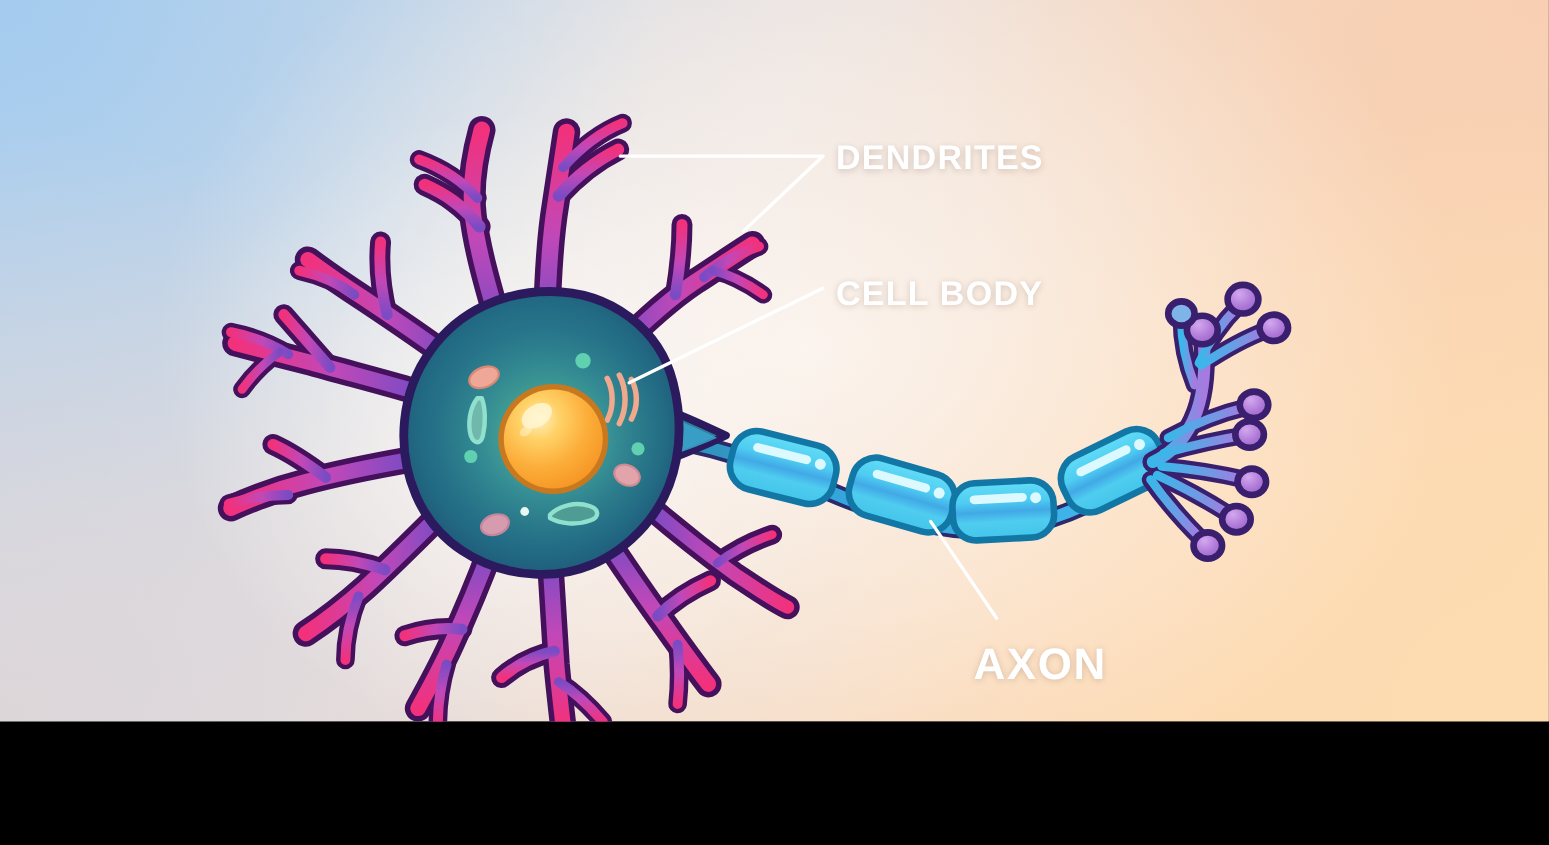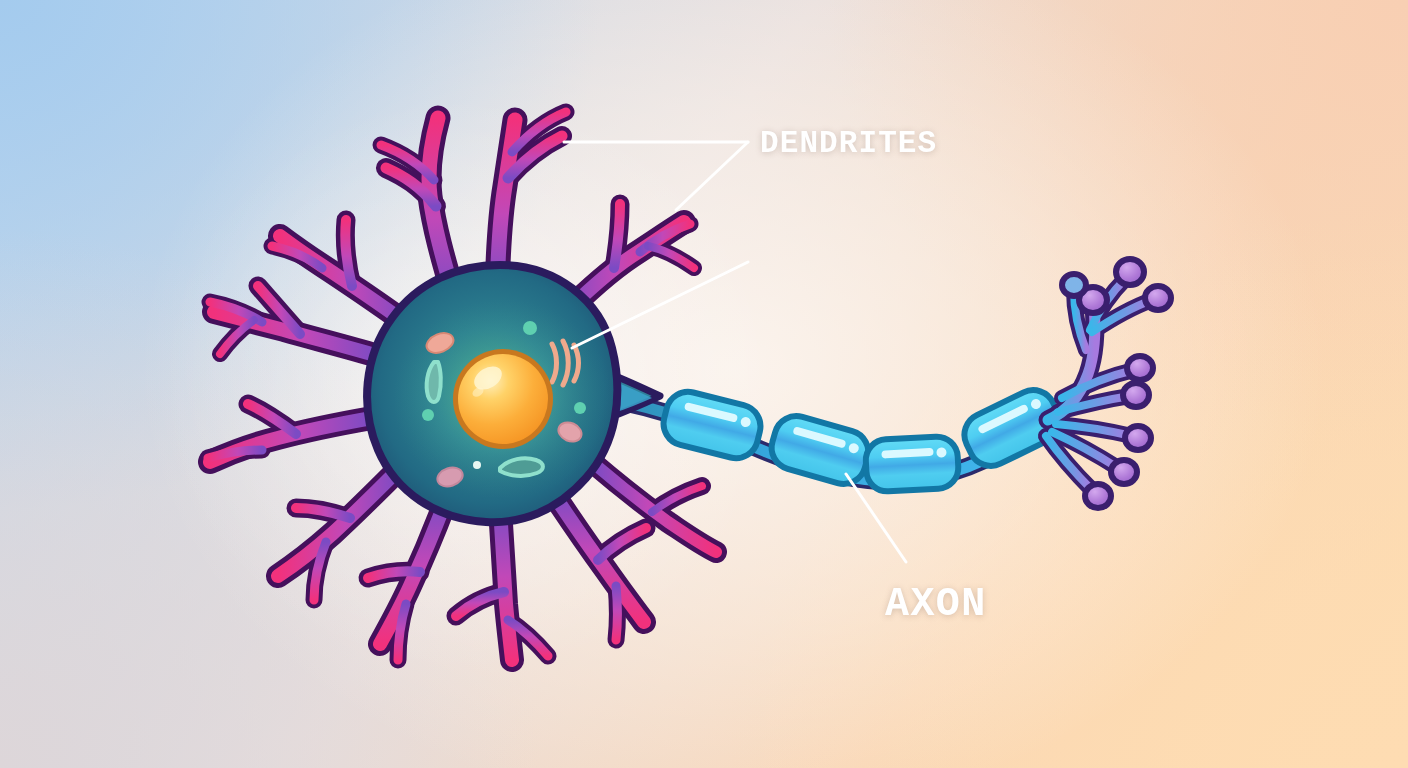--- a/index.html
+++ b/index.html
@@ -3,23 +3,23 @@
 <meta charset="utf-8">
 <style>
   html, body {
     margin: 0;
     padding: 0;
     background: #000;
   }
   #stage {
     position: relative;
     width: 1408px;
-    height: 768px;
+    height: 656px;
     overflow: hidden;
-    font-family: Liberation Mono, monospace;
+    font-family: Liberation Sans, sans-serif;
   }
   #bg {
     position: absolute;
     inset: 0;
     background:
       radial-gradient(ellipse 900px 680px at 52% 48%, rgba(255,250,245,0.78) 0%, rgba(255,248,240,0.40) 38%, rgba(255,245,235,0.0) 66%),
       radial-gradient(ellipse 1100px 900px at 100% 100%, #fedcb2 0%, rgba(254,220,178,0.0) 62%),
       radial-gradient(ellipse 1000px 800px at 100% 0%, #f8cfb3 0%, rgba(248,207,179,0.0) 58%),
       radial-gradient(ellipse 900px 900px at 0% 100%, #ddd6d9 0%, rgba(221,214,217,0.0) 60%),
       radial-gradient(ellipse 1000px 850px at 0% 0%, #a4cbee 0%, rgba(164,203,238,0.0) 60%),
@@ -337,15 +337,16 @@
 
     <g stroke="#ffffff" stroke-width="3" fill="none" stroke-linecap="round">
       <path d="M564,142 L748,142"></path>
       <path d="M748,142 L676,210"></path>
       <path d="M572,348 L748,262"></path>
       <path d="M846,474 L906,562"></path>
     </g>
   </svg>
 
   <div class="label lbl-dendrites">DENDRITES</div>
+  <div class="label lbl-cellbody">CELL BODY</div>
   <div class="label lbl-axon">AXON</div>
 
 </div>
 
 </body></html>

